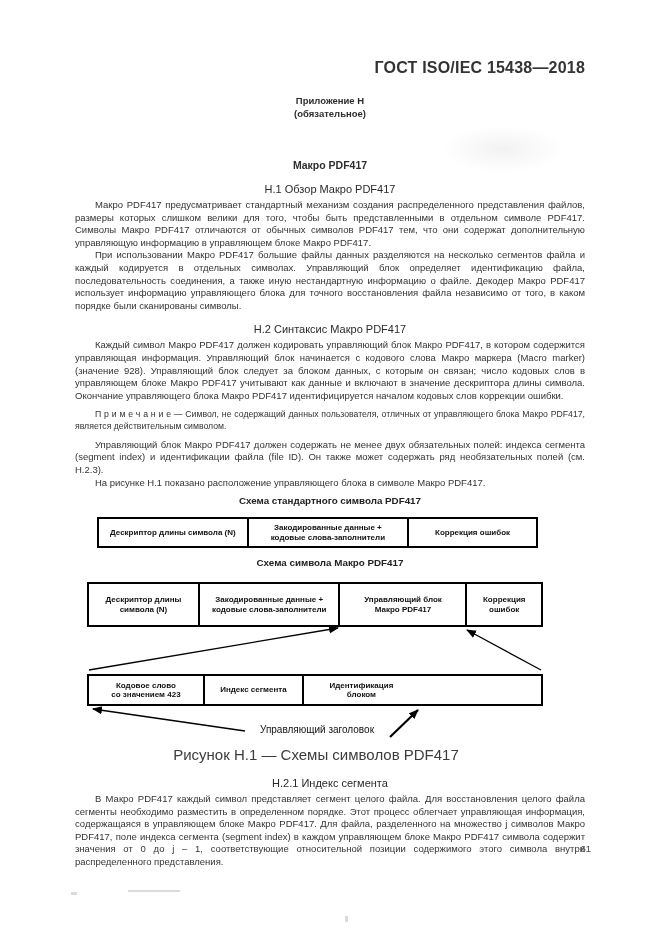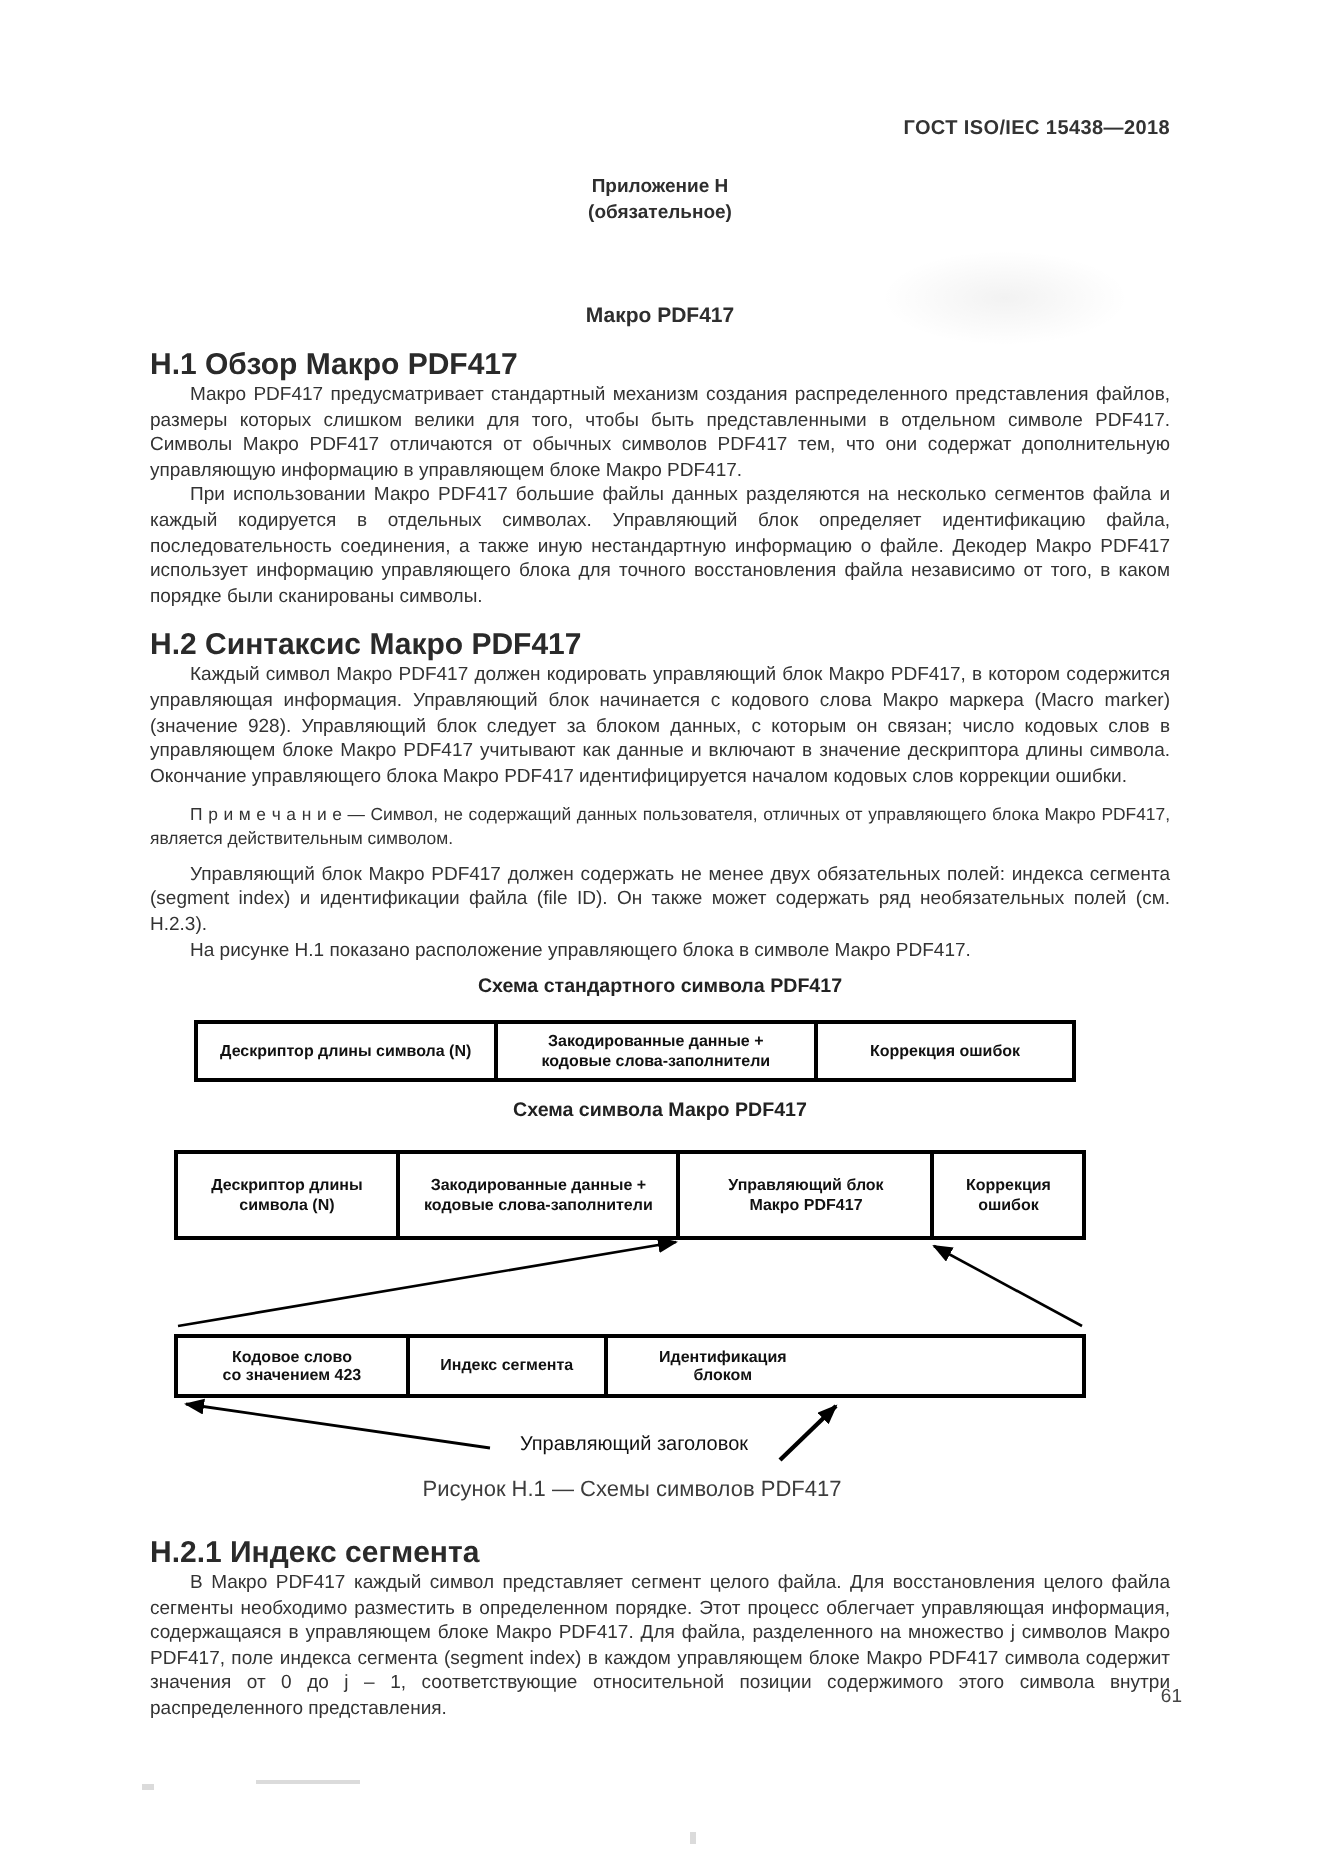--- a/index.html
+++ b/index.html
@@ -1,25 +1,25 @@
 <!DOCTYPE html>
 <html><head>
 <meta charset="utf-8">
 <style>
   html,body { margin:0; padding:0; background:#ffffff; }
   .page {
     position: relative; width: 661px; height: 935px; background:#fff;
     font-family: "Liberation Sans", sans-serif; color:#2e2e2e; overflow:hidden;
   }
   .content { position:absolute; left:75px; top:59px; width:510px; }
-  .doc-header { text-align:right; font-weight:bold; font-size:10px; color:#333; letter-spacing:.2px; }
+  .doc-header { text-align:right; font-weight:bold; font-size:16px; color:#333; letter-spacing:.2px; }
   .annex-label { text-align:center; font-weight:bold; font-size:9.5px; line-height:13px; margin-top:17px; }
   .annex-type  { text-align:center; font-weight:bold; font-size:9.5px; line-height:13px; }
   .main-title  { text-align:center; font-weight:bold; font-size:10.5px; line-height:13px; margin-top:39px; }
-  .sec-heading { font-weight:bold; font-size:15px; line-height:13px; margin-top:11px; margin-bottom:3px; color:#2a2a2a; }
+  .sec-heading { font-weight:normal; font-size:11px; line-height:13px; margin-top:11px; margin-bottom:3px; color:#2a2a2a;text-align:center; }
   p.body { font-size:9.5px; line-height:12.6px; text-align:justify; text-indent:20px; margin:0; color:#333; }
   p.note { font-size:8.7px; line-height:11.2px; text-align:justify; text-indent:20px; margin:7px 0 7px 0; color:#333; }
 
   .figure { position:relative; height:272px; margin-top:5px; }
   .fig-title { position:absolute; width:100%; text-align:center; font-weight:bold; font-size:9.8px; color:#222; }
   .fig-title1 { top:1px; }
   .fig-title2 { top:63px; }
   .ftable { position:absolute; display:flex; border:2px solid #000; box-sizing:border-box; background:#fff; }
   .ftable .cell {
     display:flex; align-items:center; justify-content:center; text-align:center;
@@ -30,21 +30,21 @@
   .t1 { top:23px; left:22px; width:441px; height:31px; }
   .t1 .c1 { width:33.8%; } .t1 .c2 { width:36.7%; } .t1 .c3 { width:29.5%; }
   .t2 { top:88px; left:12px; width:456px; height:45px; }
   .t2 .c1 { width:24.1%; } .t2 .c2 { width:31.1%; } .t2 .c3 { width:28.1%; } .t2 .c4 { width:16.7%; }
   .t3 { top:180px; left:12px; width:456px; height:32px; }
   .t3 .c1 { width:25.2%; } .t3 .c2 { width:21.9%; } .t3 .c3 { width:25.9%; } .t3 .c4 { width:27.0%; }
   .fig-lines { position:absolute; left:0; top:0; pointer-events:none; }
   .fig-label { position:absolute; top:230px; left:242px; transform:translateX(-50%);
                font-weight:normal; font-size:10px; white-space:nowrap; color:#111; }
   .fig-caption { position:absolute; top:252px; left:-14px; width:100%; text-align:center;
-                 font-size:11px; color:#3c3c3c; }
+                 font-size:15px; color:#3c3c3c; }
 
   .page-number { position:absolute; top:843px; right:70px; font-size:9.5px; color:#444; }
 
   .smudge { position:absolute; left:440px; top:125px; width:125px; height:48px;
             background:radial-gradient(ellipse at center, rgba(0,0,0,0.05), rgba(0,0,0,0) 70%); }
   .artifact { position:absolute; background:rgba(0,0,0,0.14); }
   .art1 { left:128px; top:890px; width:52px; height:2px; }
   .art2 { left:71px;  top:892px; width:6px;  height:3px; }
   .art3 { left:345px; top:916px; width:3px;  height:6px; }
 </style>

